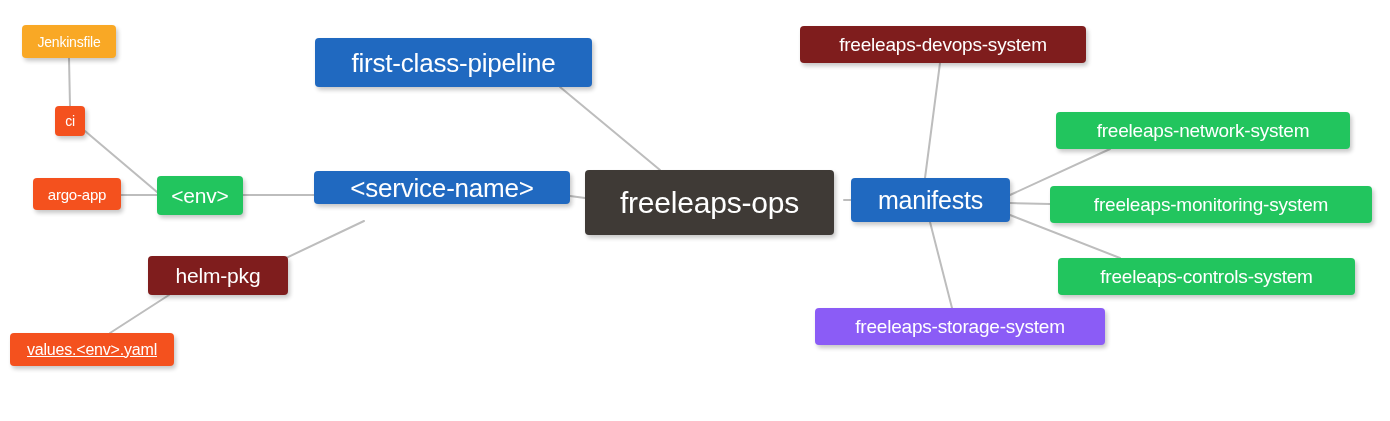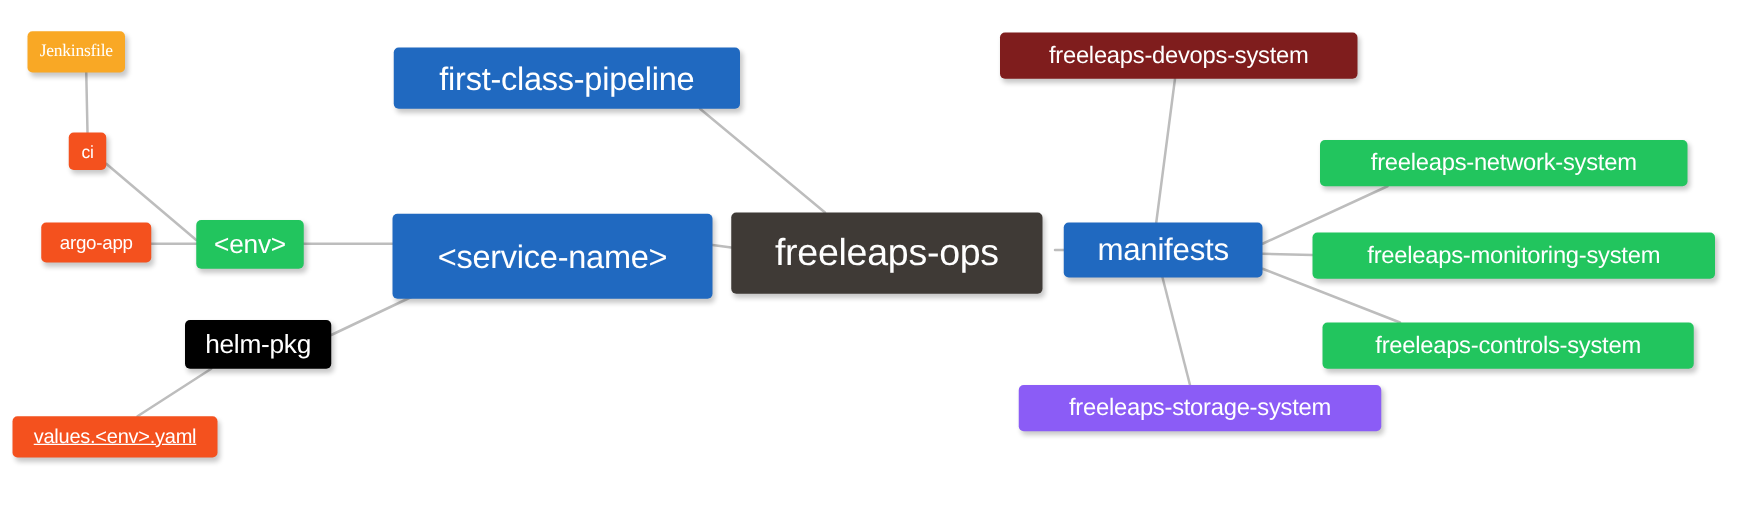--- a/index.html
+++ b/index.html
@@ -61,27 +61,27 @@
       <line x1="364" y1="221" x2="265" y2="268" class="edge" stroke="#bdbdbd"></line>
       <line x1="169" y1="295" x2="110" y2="333" class="edge" stroke="#bdbdbd"></line>
       <line x1="844" y1="200" x2="851" y2="200" class="edge" stroke="#bdbdbd"></line>
       <line x1="925" y1="178" x2="940" y2="63" class="edge" stroke="#bdbdbd"></line>
       <line x1="1010" y1="195" x2="1110" y2="149" class="edge" stroke="#bdbdbd"></line>
       <line x1="1010" y1="203" x2="1050" y2="204" class="edge" stroke="#bdbdbd"></line>
       <line x1="1010" y1="215" x2="1120" y2="258" class="edge" stroke="#bdbdbd"></line>
       <line x1="930" y1="222" x2="952" y2="308" class="edge" stroke="#bdbdbd"></line>
     </svg>
   <div id="node-layer">
-      <div class="node" style="left: 22px; top: 25px; width: 78px; height: 33px; background: rgb(249, 168, 37); font-size: 14px; font-family: Liberation Serif, serif;">Jenkinsfile</div>
+      <div class="node" style="left: 22px; top: 25px; width: 94px; height: 33px; background: rgb(249, 168, 37); font-size: 14px;">Jenkinsfile</div>
       <div class="node" style="left: 55px; top: 106px; width: 30px; height: 30px; background: rgb(244, 81, 30); font-size: 14px;">ci</div>
       <div class="node" style="left: 33px; top: 178px; width: 88px; height: 32px; background: rgb(244, 81, 30); font-size: 15px;">argo-app</div>
       <div class="node" style="left: 157px; top: 176px; width: 86px; height: 39px; background: rgb(34, 197, 94); font-size: 21px;">&lt;env&gt;</div>
-      <div class="node" style="left: 314px; top: 171px; width: 256px; height: 68px; background: rgb(32, 105, 192); font-size: 26px;">&lt;service-name&gt;</div>
+      <div class="node" style="left: 314px; top: 171px; width: 256px; height: 33px; background: rgb(32, 105, 192); font-size: 26px;">&lt;service-name&gt;</div>
       <div class="node" style="left: 315px; top: 38px; width: 277px; height: 49px; background: rgb(32, 105, 192); font-size: 26px;">first-class-pipeline</div>
-      <div class="node" style="left: 148px; top: 256px; width: 117px; height: 39px; background: #000000; font-size: 21px;">helm-pkg</div>
+      <div class="node" style="left: 148px; top: 256px; width: 140px; height: 39px; background: #7f1d1d; font-size: 21px;">helm-pkg</div>
       <div class="node" style="left: 10px; top: 333px; width: 164px; height: 33px; background: rgb(244, 81, 30); font-size: 16px; text-decoration: underline;">values.&lt;env&gt;.yaml</div>
       <div class="node" style="left: 585px; top: 170px; width: 249px; height: 65px; background: rgb(63, 58, 54); font-size: 30px;">freeleaps-ops</div>
       <div class="node" style="left: 851px; top: 178px; width: 159px; height: 44px; background: rgb(32, 105, 192); font-size: 25px;">manifests</div>
       <div class="node" style="left: 800px; top: 26px; width: 286px; height: 37px; background: #7f1d1d; font-size: 19px;">freeleaps-devops-system</div>
       <div class="node" style="left: 1056px; top: 112px; width: 294px; height: 37px; background: rgb(34, 197, 94); font-size: 19px;">freeleaps-network-system</div>
       <div class="node" style="left: 1050px; top: 186px; width: 322px; height: 37px; background: rgb(34, 197, 94); font-size: 19px;">freeleaps-monitoring-system</div>
       <div class="node" style="left: 1058px; top: 258px; width: 297px; height: 37px; background: rgb(34, 197, 94); font-size: 19px;">freeleaps-controls-system</div>
       <div class="node" style="left: 815px; top: 308px; width: 290px; height: 37px; background: #8b5cf6; font-size: 19px;">freeleaps-storage-system</div>
     </div>
 </div>

